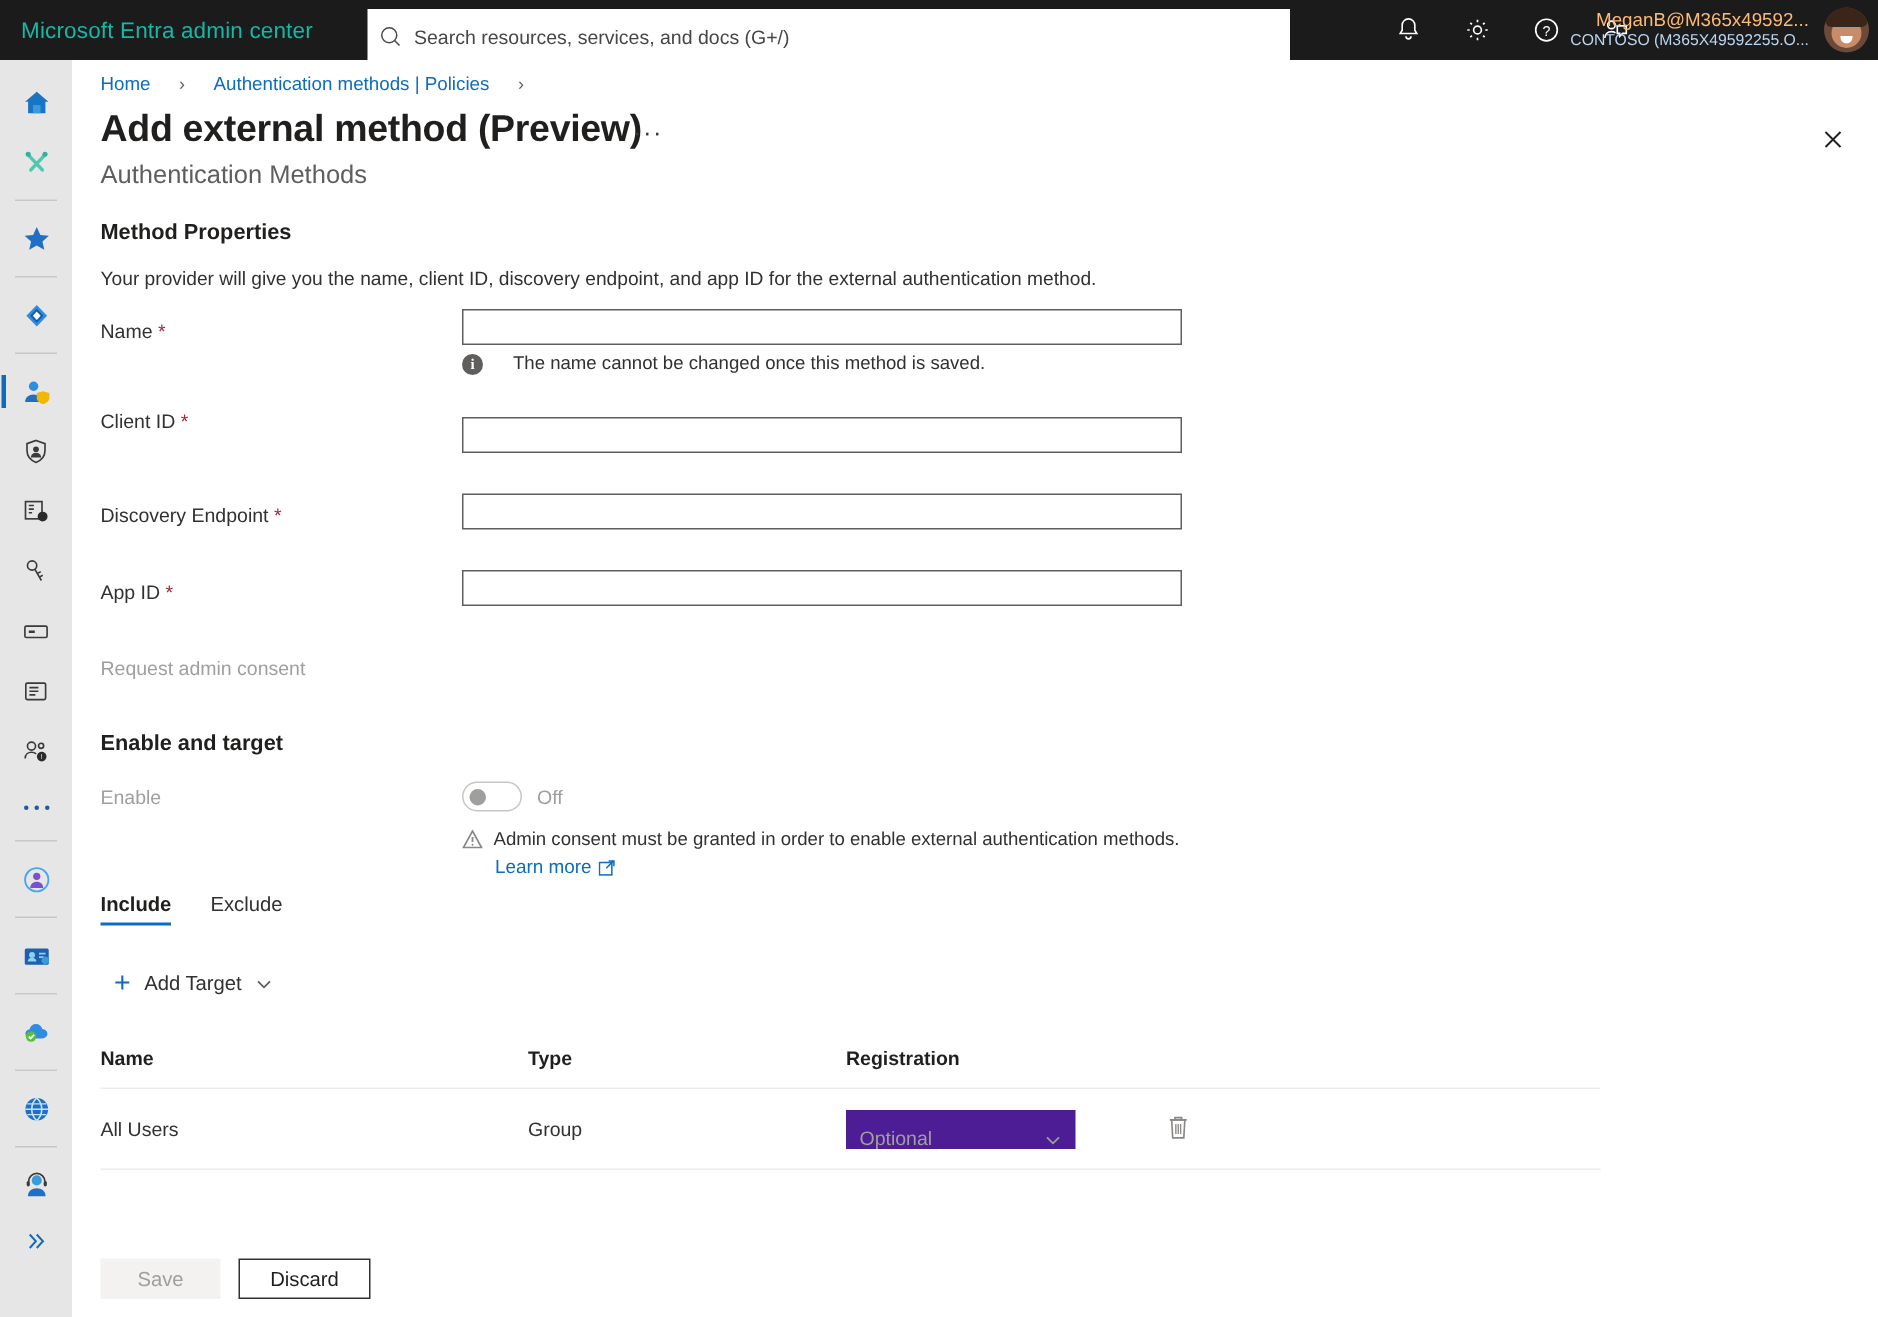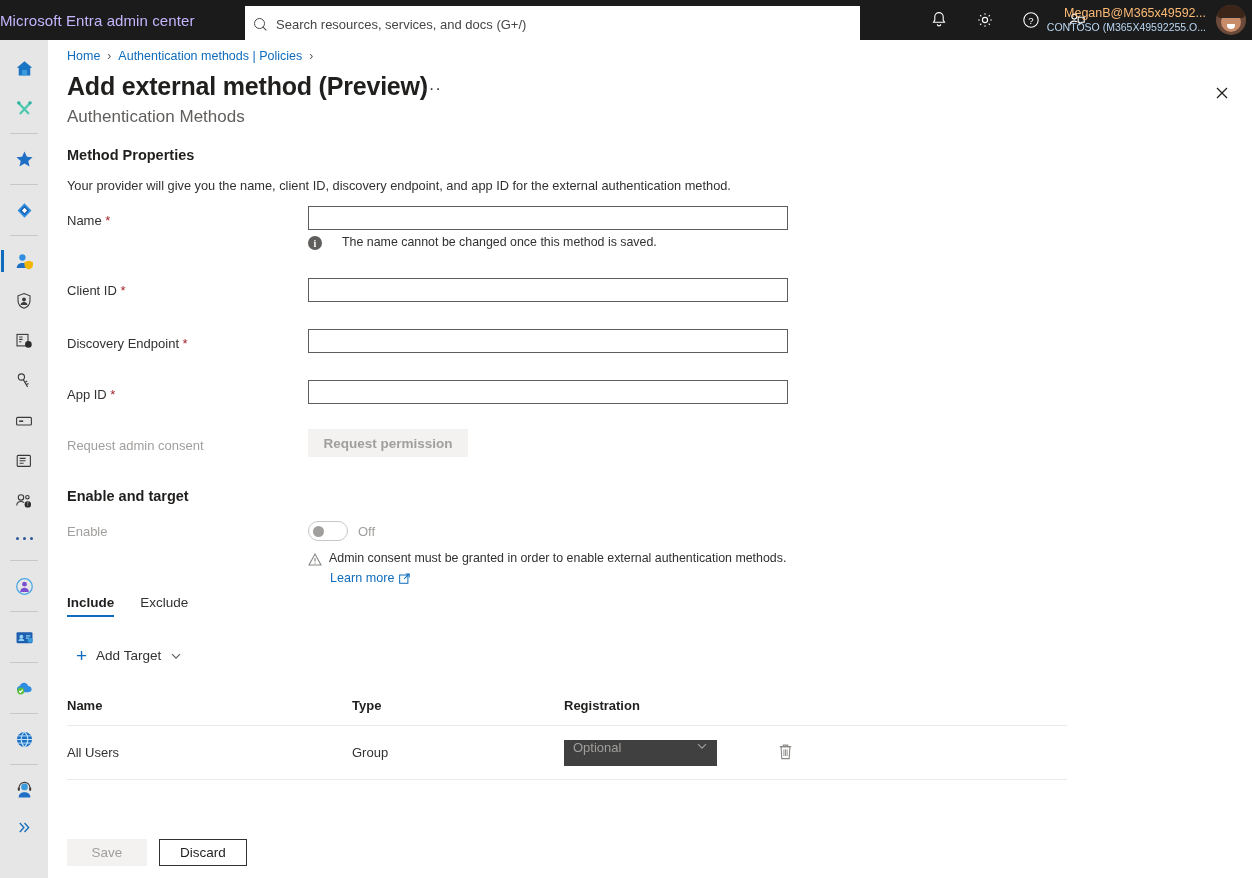--- a/index.html
+++ b/index.html
@@ -13,23 +13,23 @@
   }
 
   
   .topbar {
     position: absolute; top: 0; left: 0;
     width: 1252px; height: 40px;
     background: #1b1b1b;
     display: flex; align-items: center;
   }
   .brand {
-    color: #c4b5fd;
+    color: #14b8a6;
     font-size: 15px;
-    margin-left: 0;
+    margin-left: 14px;
     white-space: nowrap;
     letter-spacing: .1px;
   }
   .searchwrap {
     position: absolute; left: 245px; top: 6px;
     width: 615px; height: 36px;
     background: #ffffff;
     display: flex; align-items: center;
     padding: 0 9px;
   }
@@ -128,21 +128,21 @@
   }
 
   
   .blade {
     position: absolute; left: 48px; top: 40px;
     width: 1204px; height: 838px;
     background: #ffffff;
   }
   .crumbs {
     position: absolute; left: 19px; top: 9px;
-    font-size: 12.5px; display: flex; align-items: center; gap: 7px;
+    font-size: 12.5px; display: flex; align-items: center; gap: 19px;
   }
   .crumbs a { color: #0f6cbd; text-decoration: none; cursor: pointer; }
   .crumbs .sep { color: #605e5c; font-size: 12px; }
   .title {
     position: absolute; left: 19px; top: 32px;
     font-size: 25px; font-weight: bold; color: #201f1e;
     letter-spacing: -.2px; white-space: nowrap;
   }
   .title-ell {
     position: absolute; left: 374px; top: 42px;
@@ -214,21 +214,21 @@
     position: absolute; left: 4px; top: 4px;
     width: 11px; height: 11px; border-radius: 50%;
     background: #a19f9d;
   }
   .toggle-lab {
     position: absolute; left: 310px;
     font-size: 13px; color: #a19f9d;
   }
   .warnrow {
     position: absolute; left: 260px;
-    display: flex; align-items: flex-start; gap: 7px;
+    display: flex; align-items: center; gap: 7px;
   }
   .warn-ic { width: 14px; height: 13px; flex: 0 0 14px; margin-top: 2px; }
   .warntext { font-size: 12.4px; color: #323130; }
   .lm {
     position: absolute; left: 282px;
     font-size: 12.6px; color: #0f6cbd;
     display: flex; align-items: center; gap: 5px;
     cursor: pointer; text-decoration: none;
   }
 
@@ -265,22 +265,22 @@
     display: flex; align-items: center; height: 54px;
     border-bottom: 1px solid #edebe9;
     font-size: 13px; color: #323130;
   }
   .c-name { width: 285px; }
   .c-type { width: 195px; }
   .c-reg  { width: 200px; margin-left: 17px; }
   .c-act  { width: 60px; }
   .regsel {
     width: 153px; height: 26px;
-    background: #404040; color: #a19f9d;
-    font-size: 13px; display: flex; align-items: flex-start;
+    background: #4c1d95; color: #a19f9d;
+    font-size: 13px; display: flex; align-items: flex-end;
     justify-content: space-between; padding: 0 9px;
     cursor: default;
   }
   .trash { width: 15px; height: 17px; cursor: pointer; margin-left: 14px; }
 
   
   .footbar {
     position: absolute; left: 19px; bottom: 12px;
     display: flex; gap: 12px; align-items: center;
   }
@@ -524,37 +524,36 @@
   <div class="flabel" style="top:173px">
     <span>Name</span><span class="req"> *</span>
   </div>
   <input class="finput" style="top: 166px;" placeholder="">
 
   <div class="hintrow" style="top:195px">
     <span class="info-ic">i</span>
     <span class="hinttext">The name cannot be changed once this method is saved.</span>
   </div>
 
-  <div class="flabel" style="top:243px">
+  <div class="flabel" style="top:233px">
     <span>Client ID</span><span class="req"> *</span>
   </div>
   <input class="finput" style="top: 238px;" placeholder="">
 
   <div class="flabel" style="top:296px">
     <span>Discovery Endpoint</span><span class="req"> *</span>
   </div>
   <input class="finput" style="top: 289px;" placeholder="">
 
   <div class="flabel" style="top:347px">
     <span>App ID</span><span class="req"> *</span>
   </div>
   <input class="finput" style="top: 340px;" placeholder="">
 
   <div class="flabel dim" style="top:398px">Request admin consent</div>
-  <button class="reqbtn" style="top:389px">Request permission</button>
 
   <div class="sect-h" style="top:448px">Enable and target</div>
 
   <div class="flabel dim" style="top:484px">Enable</div>
   <div class="toggle" style="top:481px">
     <div class="knob"></div>
   </div>
   <div class="toggle-lab" style="top:484px">Off</div>
 
   <div class="warnrow" style="top:511px">

